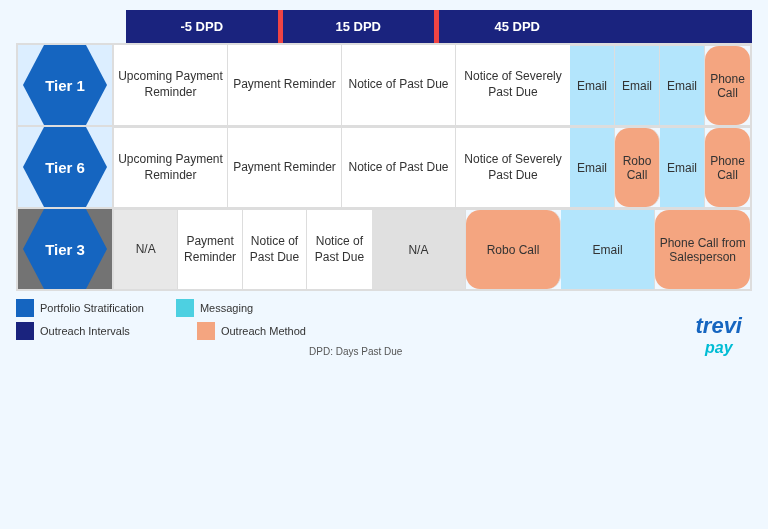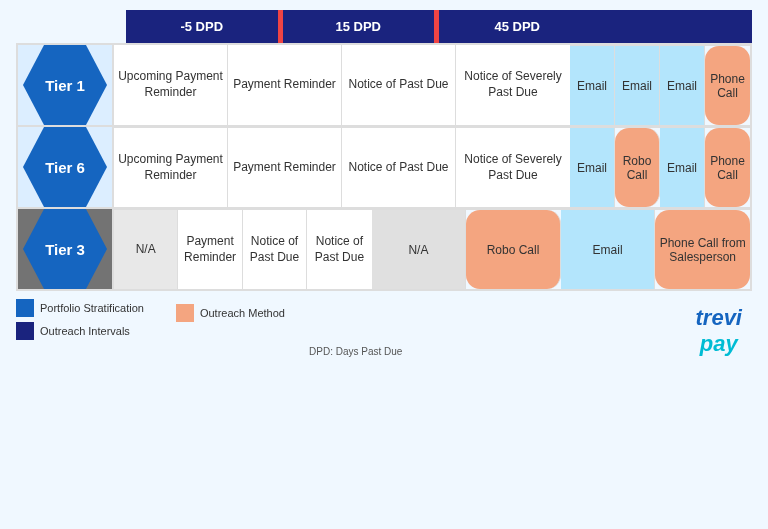--- a/index.html
+++ b/index.html
@@ -254,30 +254,34 @@
           <div class="legend-item">
             <div class="legend-box" style="background:#1565c0;"></div>
             <span>Portfolio Stratification</span>
           </div>
           <div class="legend-item" style="margin-top:5px;">
             <div class="legend-box" style="background:#1a237e;"></div>
             <span>Outreach Intervals</span>
           </div>
         </div>
         <div>
-          <div class="legend-item" style="margin-top:5px;">
+          <div class="legend-item">
+            <div class="legend-box" style="background:#4dd0e1;"></div>
+            <span>Messaging</span>
+          </div>
+          <div class="legend-item" style="margin-top:5px;margin-left:21px;">
             <div class="legend-box" style="background:#f4a580;"></div>
             <span>Outreach Method</span>
           </div>
         </div>
       </div>
       <div class="dpd-note" style="margin-top:6px;">DPD: Days Past Due</div>
     </div>
 
     <div class="logo-area">
       <div style="text-align:center;">
         <span style="font-size:22px;font-weight:bold;color:#1565c0;font-style:italic;">trevi</span><br>
-        <span style="font-size:22px;font-weight:bold;color:#00bcd4;font-style:italic;">pay</span>
+        <span style="font-size:16px;font-weight:bold;color:#00bcd4;font-style:italic;">pay</span>
       </div>
     </div>
   </div>
 
 </div>
 
 </body></html>

